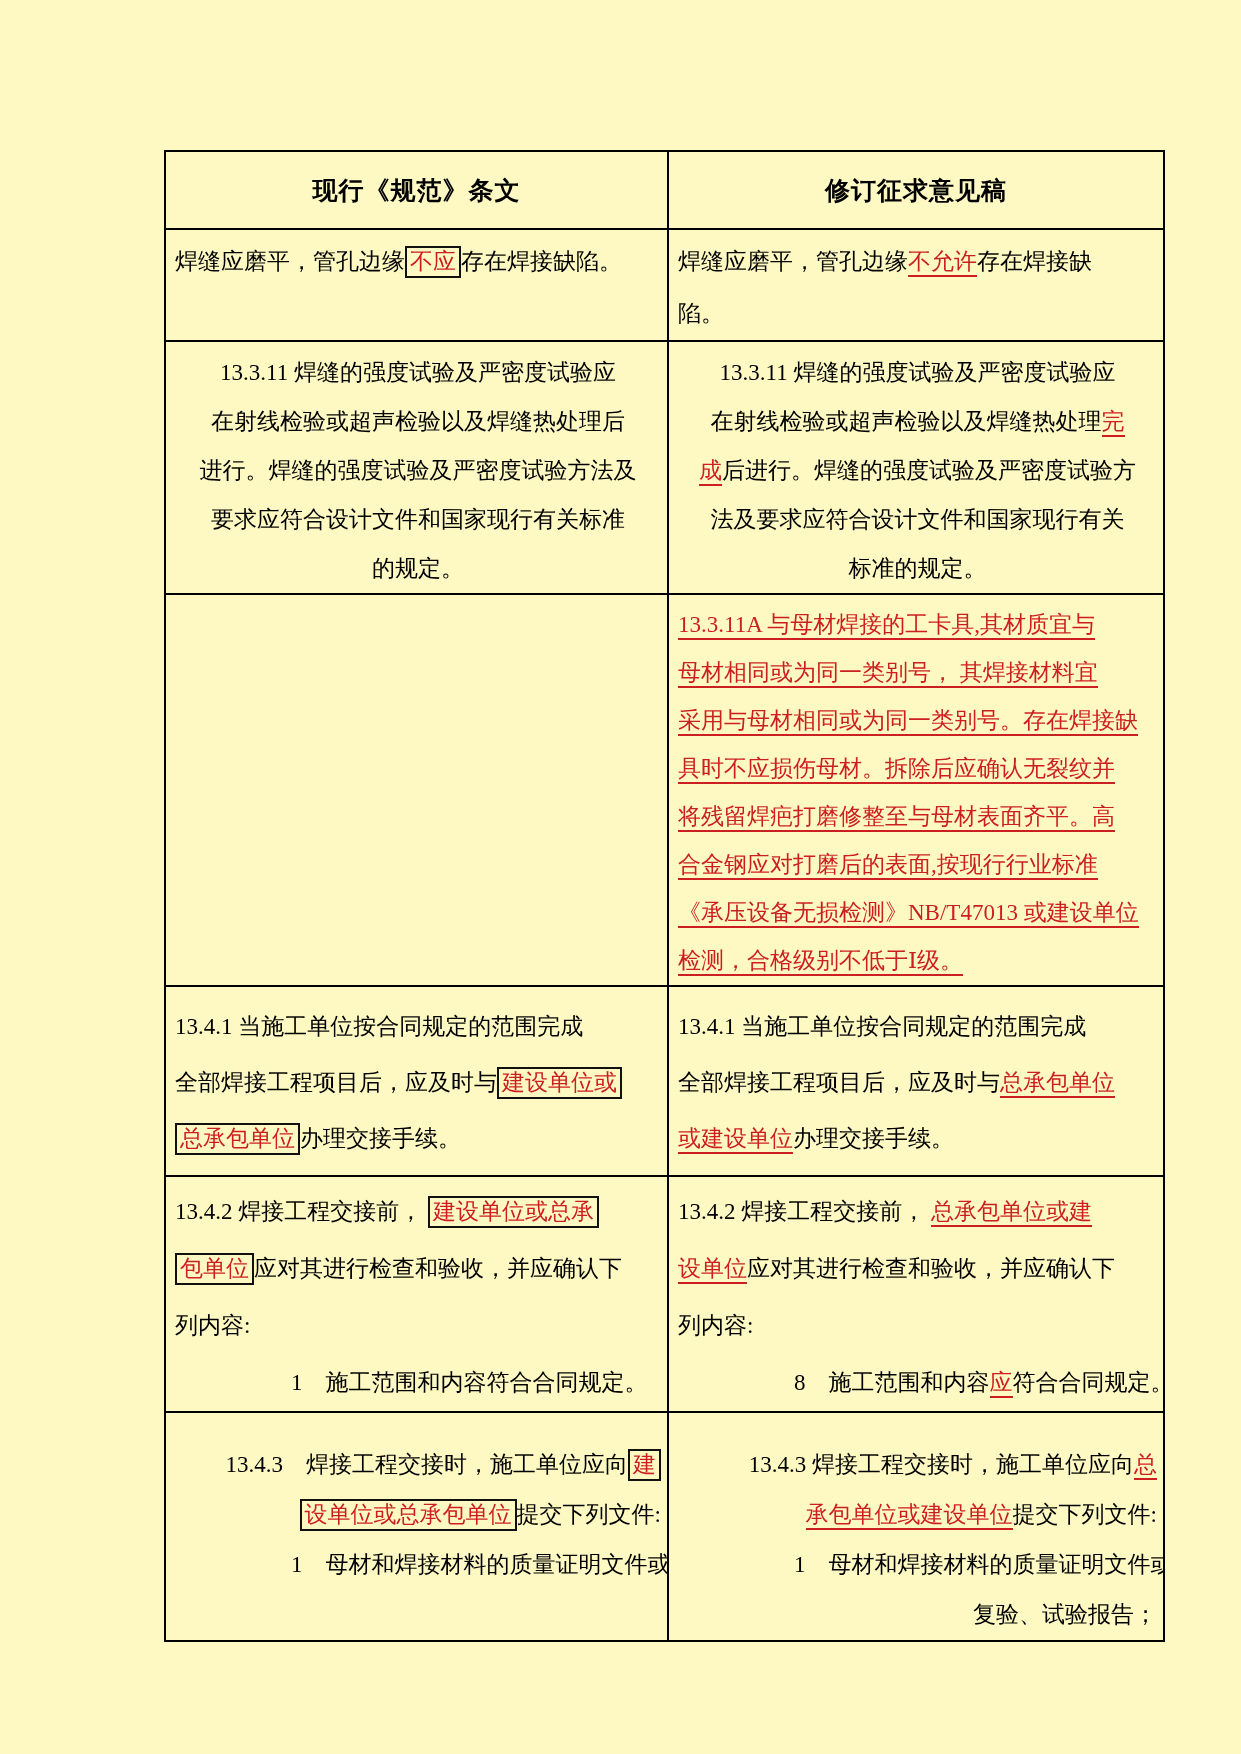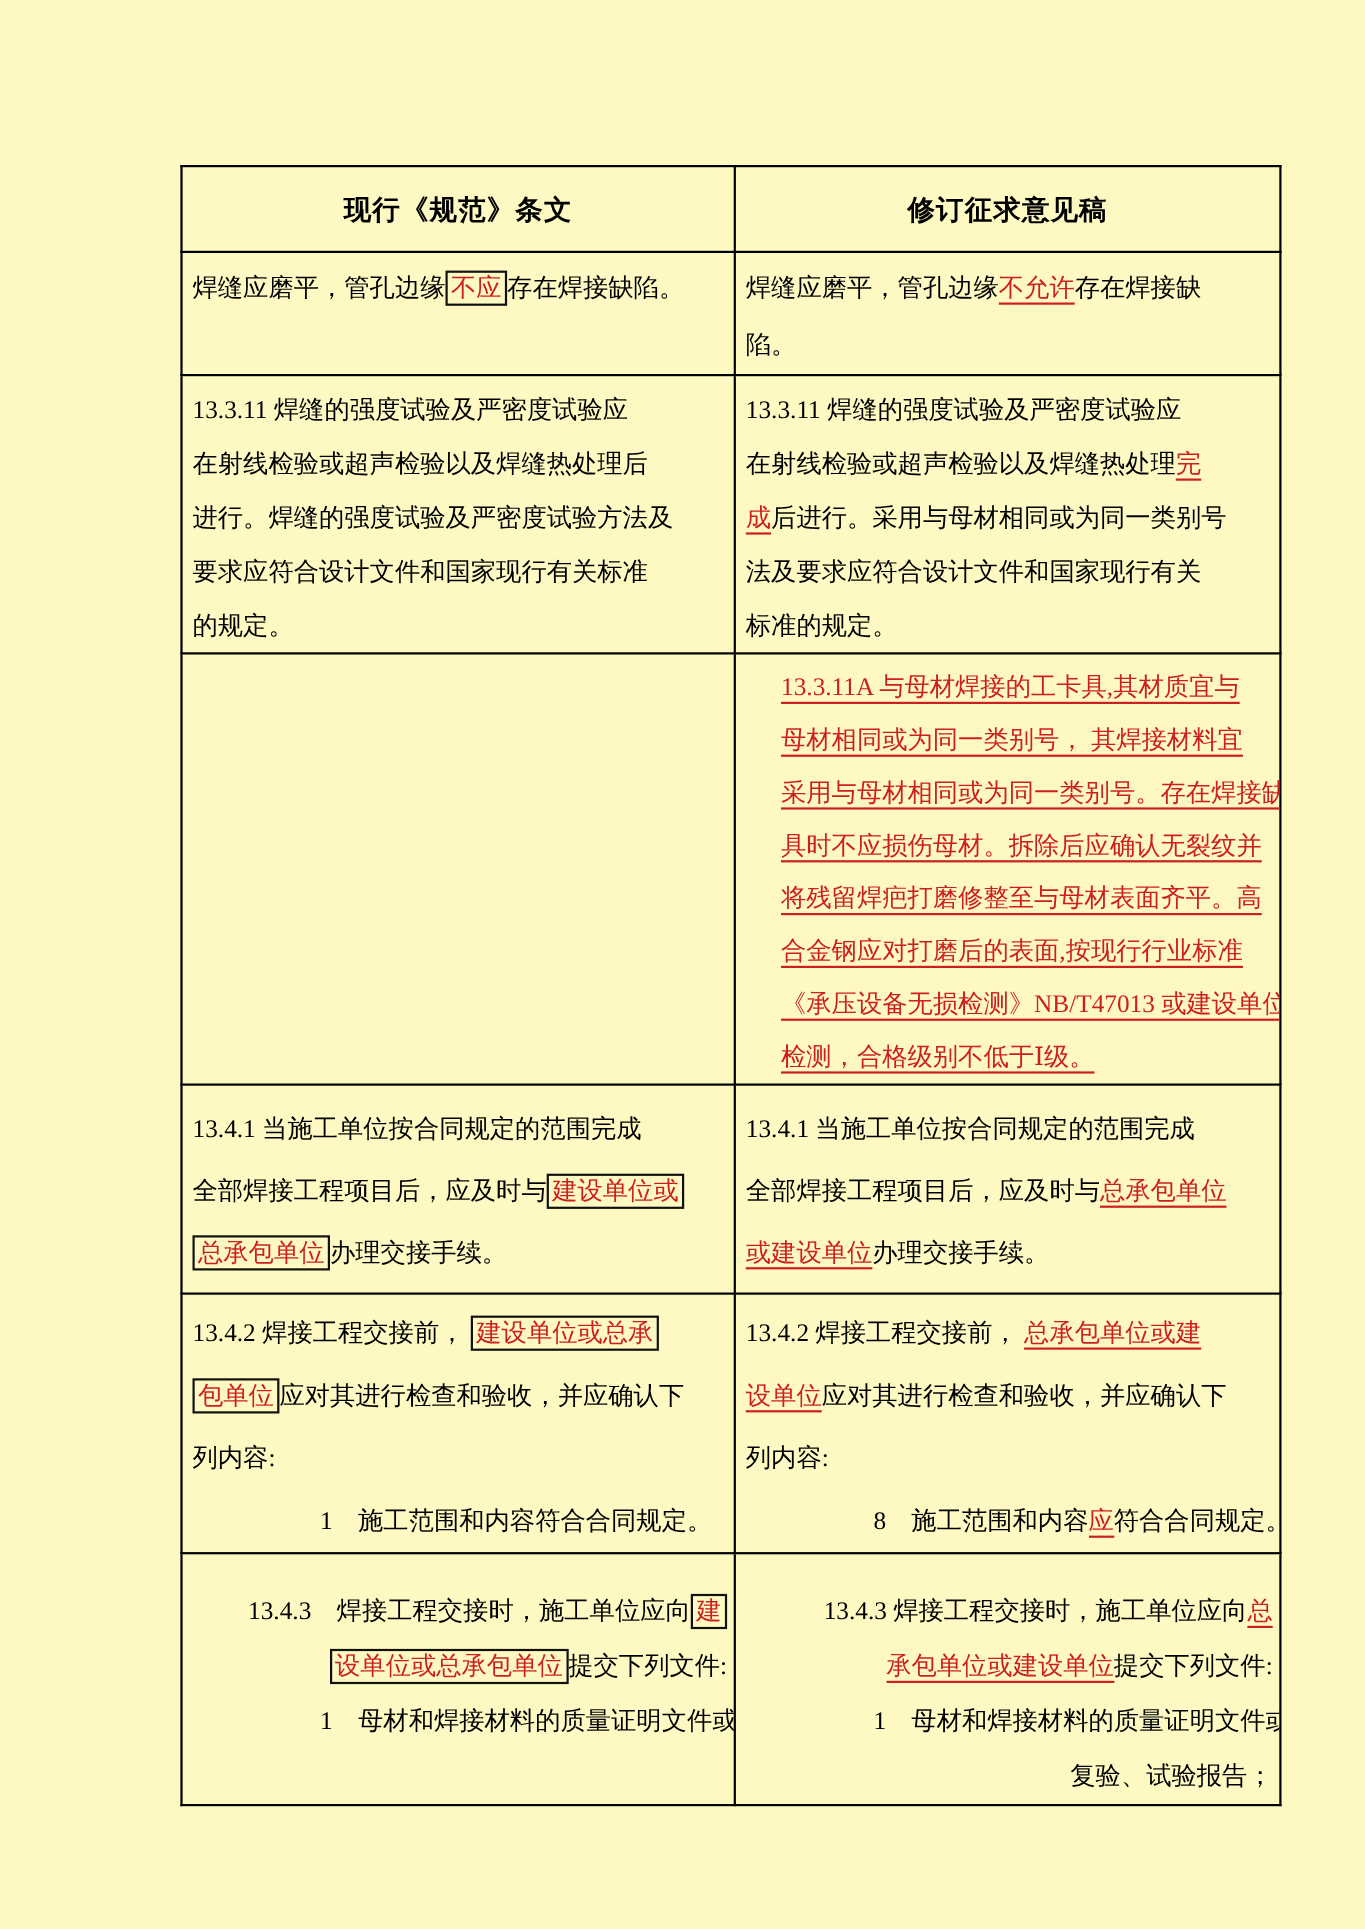--- a/index.html
+++ b/index.html
@@ -40,24 +40,24 @@
     color:#000;
     padding:6px 6px 0 9px;
   }
   .col-left  { width:503px; }
   .col-right { width:496px; }
 
   .line { white-space:pre; line-height:49px; }
 
   tbody tr:nth-child(1) td { height:96px; }
   tbody tr:nth-child(1) .line { line-height:52px; }
-  tbody tr:nth-child(2) td { height:244px; }
+  tbody tr:nth-child(2) td { height:244px;text-align:center; }
   tbody tr:nth-child(2) .line { line-height:49px; }
   tbody tr:nth-child(3) td { height:383px; }
-  tbody tr:nth-child(3) .line { line-height:48px;margin-left:32px; }
+  tbody tr:nth-child(3) .line { line-height:48px; }
   tbody tr:nth-child(4) td { height:176px; padding-top:12px; }
   tbody tr:nth-child(4) .line { line-height:56px; }
   tbody tr:nth-child(5) td { height:225px;margin-left:48px; }
   tbody tr:nth-child(5) .line { line-height:57px; }
   tbody tr:nth-child(6) td { height:194px; padding-top:27px;text-align:right; }
   tbody tr:nth-child(6) .line { line-height:50px; }
 
   .s-n { color:#000000; }
   .s-u {
     color:var(--revision-red,#cc1f1f);
@@ -102,21 +102,21 @@
           <td>
             <div class="line"><span class="s-n">13.3.11 焊缝的强度试验及严密度试验应</span></div>
             <div class="line"><span class="s-n">在射线检验或超声检验以及焊缝热处理后</span></div>
             <div class="line"><span class="s-n">进行。焊缝的强度试验及严密度试验方法及</span></div>
             <div class="line"><span class="s-n">要求应符合设计文件和国家现行有关标准</span></div>
             <div class="line"><span class="s-n">的规定。</span></div>
           </td>
           <td>
             <div class="line"><span class="s-n">13.3.11 焊缝的强度试验及严密度试验应</span></div>
             <div class="line"><span class="s-n">在射线检验或超声检验以及焊缝热处理</span><span class="s-u">完</span></div>
-            <div class="line"><span class="s-u">成</span><span class="s-n">后进行。采用与母材相同或为同一类别号</span></div>
+            <div class="line"><span class="s-u">成</span><span class="s-n">后进行。焊缝的强度试验及严密度试验方</span></div>
             <div class="line"><span class="s-n">法及要求应符合设计文件和国家现行有关</span></div>
             <div class="line"><span class="s-n">标准的规定。</span></div>
           </td>
         </tr>
         <tr>
           <td></td>
           <td>
             <div class="line"><span class="s-u">13.3.11A 与母材焊接的工卡具,其材质宜与</span></div>
             <div class="line"><span class="s-u">母材相同或为同一类别号， 其焊接材料宜</span></div>
             <div class="line"><span class="s-u">采用与母材相同或为同一类别号。存在焊接缺</span></div>

